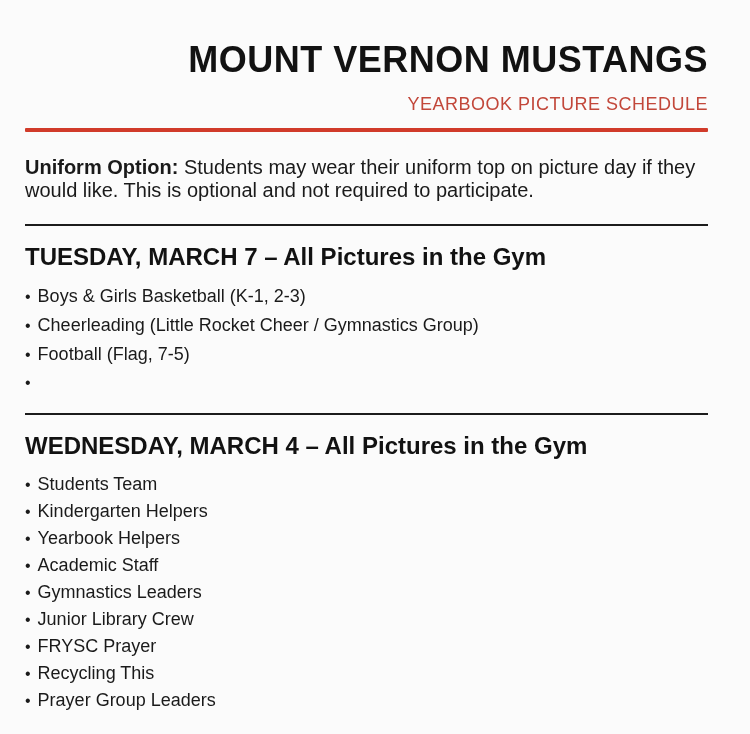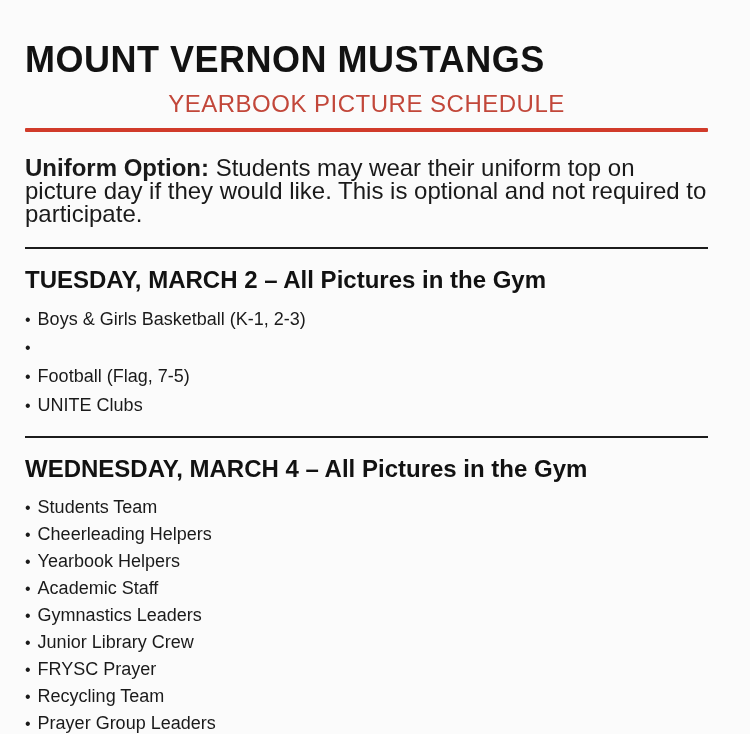--- a/index.html
+++ b/index.html
@@ -19,42 +19,42 @@
     box-sizing: border-box;
     width: 750px;
     height: 734px;
     padding: 0 42px 0 25px;
   }
   .title {
     margin: 40px 0 0 0;
     font-size: 36px;
     line-height: 40px;
     font-weight: bold;
-    text-align: left;
+    text-align: right;
     letter-spacing: 0.5px;
     color: #121212;
   }
   .subtitle {
     margin-top: 10px;
-    font-size: 24px;
+    font-size: 18px;
     line-height: 28px;
     font-weight: normal;
-    text-align: center;
+    text-align: right;
     letter-spacing: 0.5px;
     color: #c2473a;
   }
   .rule-red {
     margin-top: 10px;
     height: 4px;
     background: #d13b2a;
     border-radius: 1px;
   }
   .notice {
     margin: 24px 0 0 0;
-    font-size: 24px;
+    font-size: 20px;
     line-height: 23px;
     color: #1a1a1a;
   }
   .notice strong {
     font-weight: bold;
   }
   .rule-black {
     height: 2px;
     background: #1c1c1c;
   }
@@ -99,52 +99,52 @@
 
   <div class="subtitle">YEARBOOK PICTURE SCHEDULE</div>
 
   <div class="rule-red"></div>
 
   <p class="notice"><strong>Uniform Option:</strong> <span>Students may wear their uniform top on picture day if they would like. This is optional and not required to participate.</span></p>
 
   <div class="rule-black first"></div>
 
   <section>
-    <h2 class="section-heading">TUESDAY, MARCH 2 – All Pictures in the Gym</h2>
+    <h2 class="section-heading">TUESDAY, MARCH 7 – All Pictures in the Gym</h2>
     <ul class="activity-list list-tue">
       <li>
           <span class="bullet">•</span>
           <span>Boys &amp; Girls Basketball (K-1, 2-3)</span>
         </li>
       <li>
           <span class="bullet">•</span>
+          <span>Cheerleading (Little Rocket Cheer / Gymnastics Group)</span>
         </li>
       <li>
           <span class="bullet">•</span>
           <span>Football (Flag, 7-5)</span>
         </li>
       <li>
           <span class="bullet">•</span>
-          <span>UNITE Clubs</span>
         </li>
     </ul>
   </section>
 
   <div class="rule-black second"></div>
 
   <section>
     <h2 class="section-heading">WEDNESDAY, MARCH 4 – All Pictures in the Gym</h2>
     <ul class="activity-list list-wed">
       <li>
           <span class="bullet">•</span>
           <span>Students Team</span>
         </li>
       <li>
           <span class="bullet">•</span>
-          <span>Cheerleading Helpers</span>
+          <span>Kindergarten Helpers</span>
         </li>
       <li>
           <span class="bullet">•</span>
           <span>Yearbook Helpers</span>
         </li>
       <li>
           <span class="bullet">•</span>
           <span>Academic Staff</span>
         </li>
       <li>
@@ -154,21 +154,21 @@
       <li>
           <span class="bullet">•</span>
           <span>Junior Library Crew</span>
         </li>
       <li>
           <span class="bullet">•</span>
           <span>FRYSC Prayer</span>
         </li>
       <li>
           <span class="bullet">•</span>
-          <span>Recycling Team</span>
+          <span>Recycling This</span>
         </li>
       <li>
           <span class="bullet">•</span>
           <span>Prayer Group Leaders</span>
         </li>
     </ul>
   </section>
 
 </div>
 

